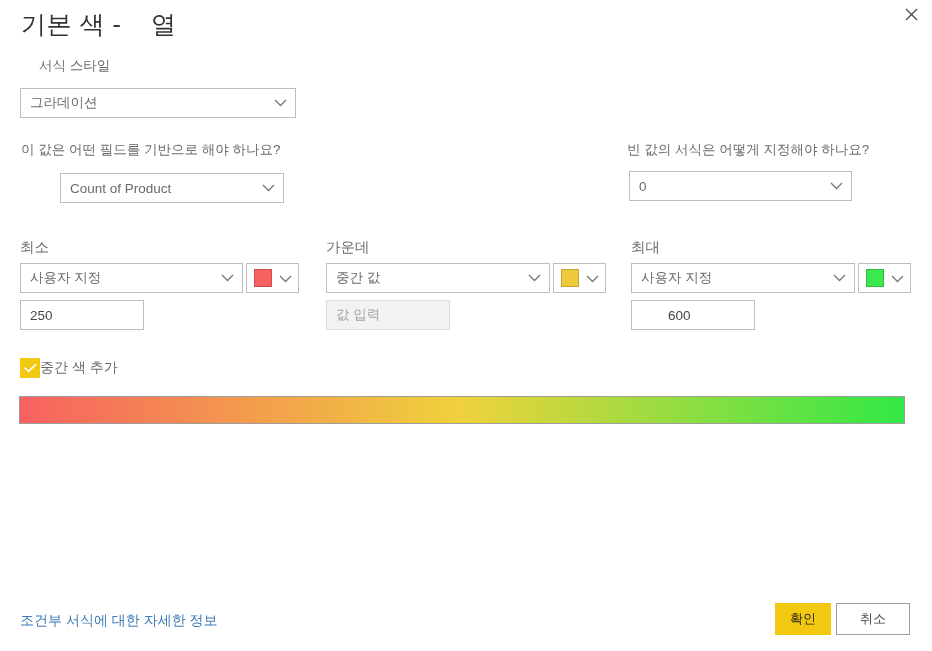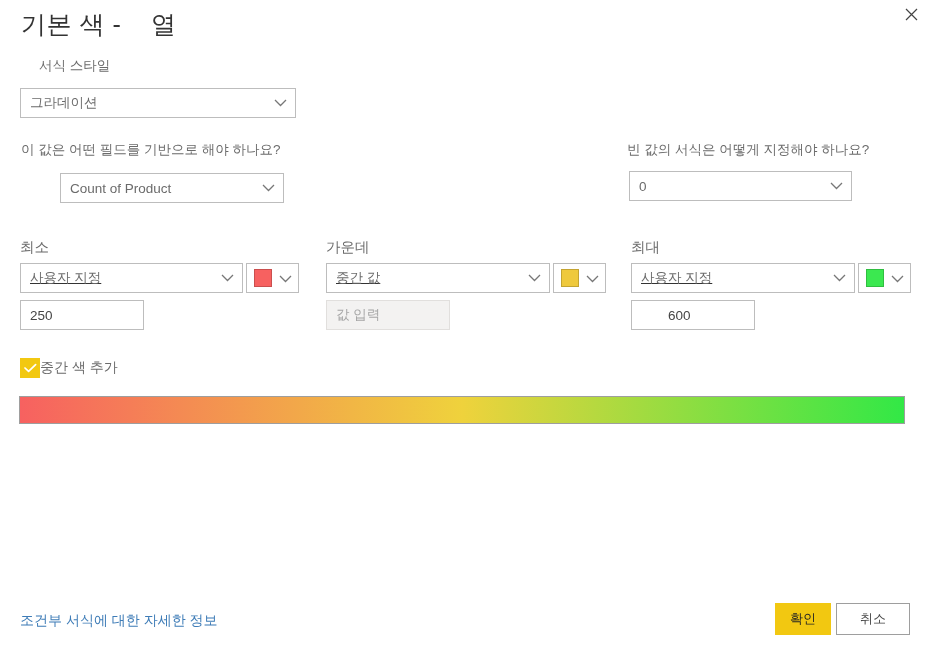--- a/index.html
+++ b/index.html
@@ -140,21 +140,20 @@
   
   #grp-minimum { position: absolute; left: 20px; top: 238px; }
   #grp-center  { position: absolute; left: 326px; top: 238px; }
   #grp-maximum { position: absolute; left: 631px; top: 238px; }
 
   .grp-head { margin-bottom: 8px; height: 17px; }
   .grp-row {
     display: flex;
     align-items: center;
     gap: 3px;
-    text-decoration: underline;
   }
   .grp-row .combo { flex: 0 0 auto; }
   .grp-value { margin-top: 7px; }
 
   
   #grp-minimum .combo { width: 223px; }
   #grp-minimum .grp-value { width: 124px; }
   #grp-center .combo  { width: 224px; }
   #grp-center .grp-value { width: 124px; }
   #grp-maximum .combo { width: 224px; }

